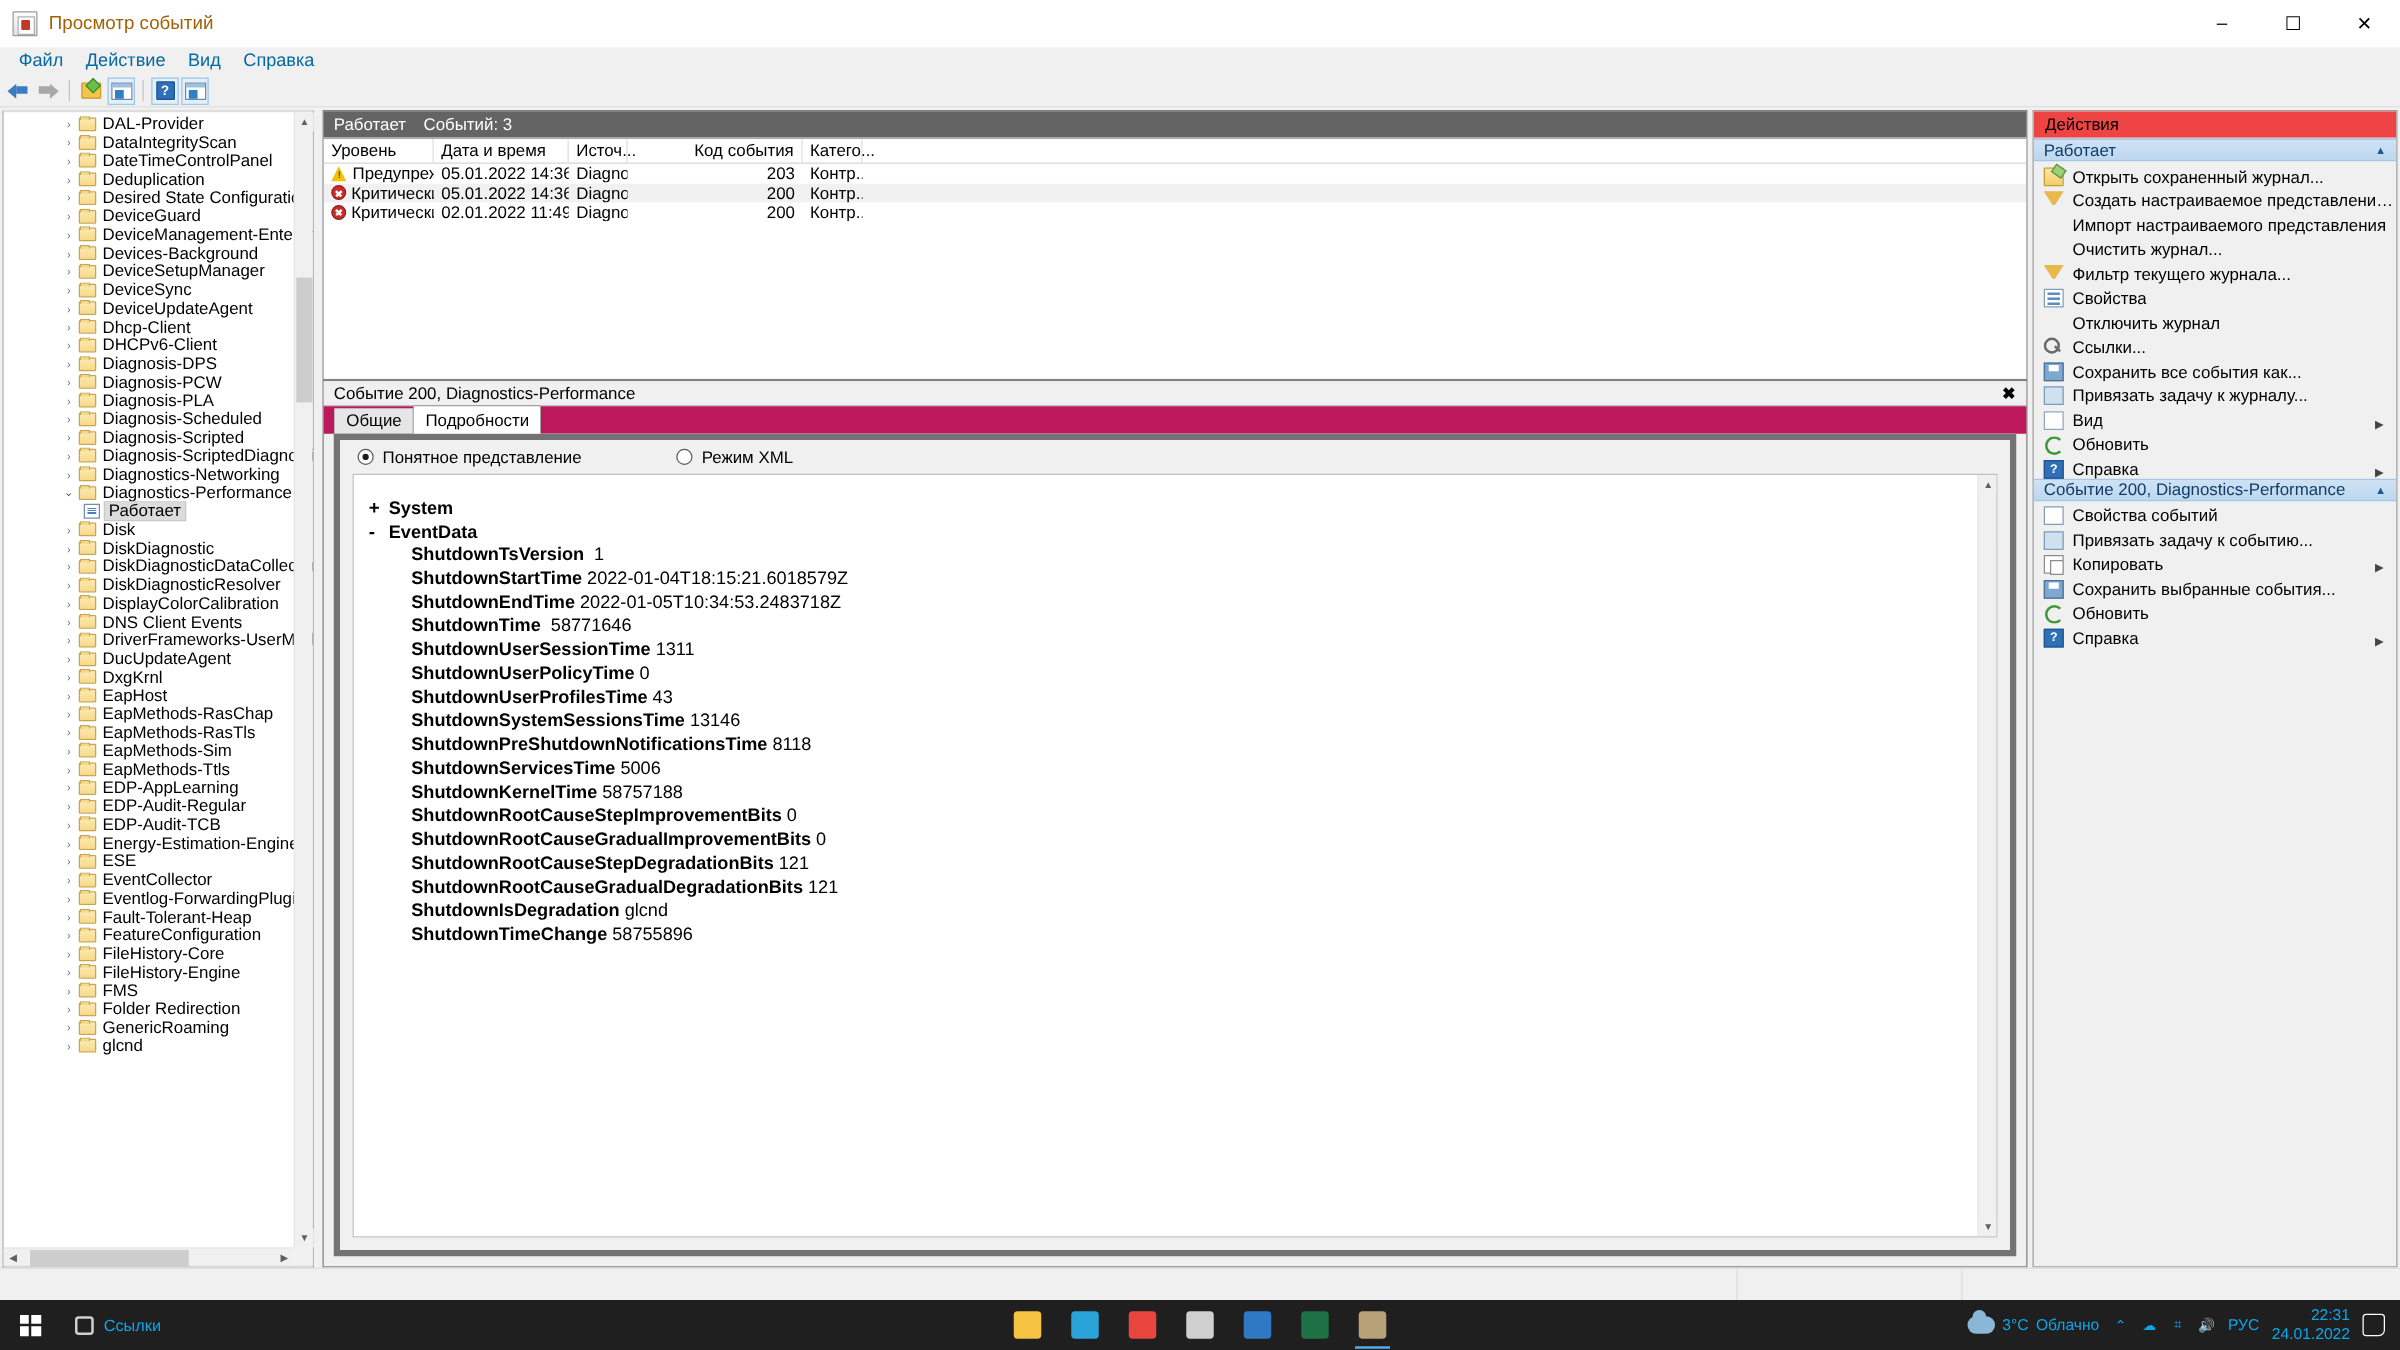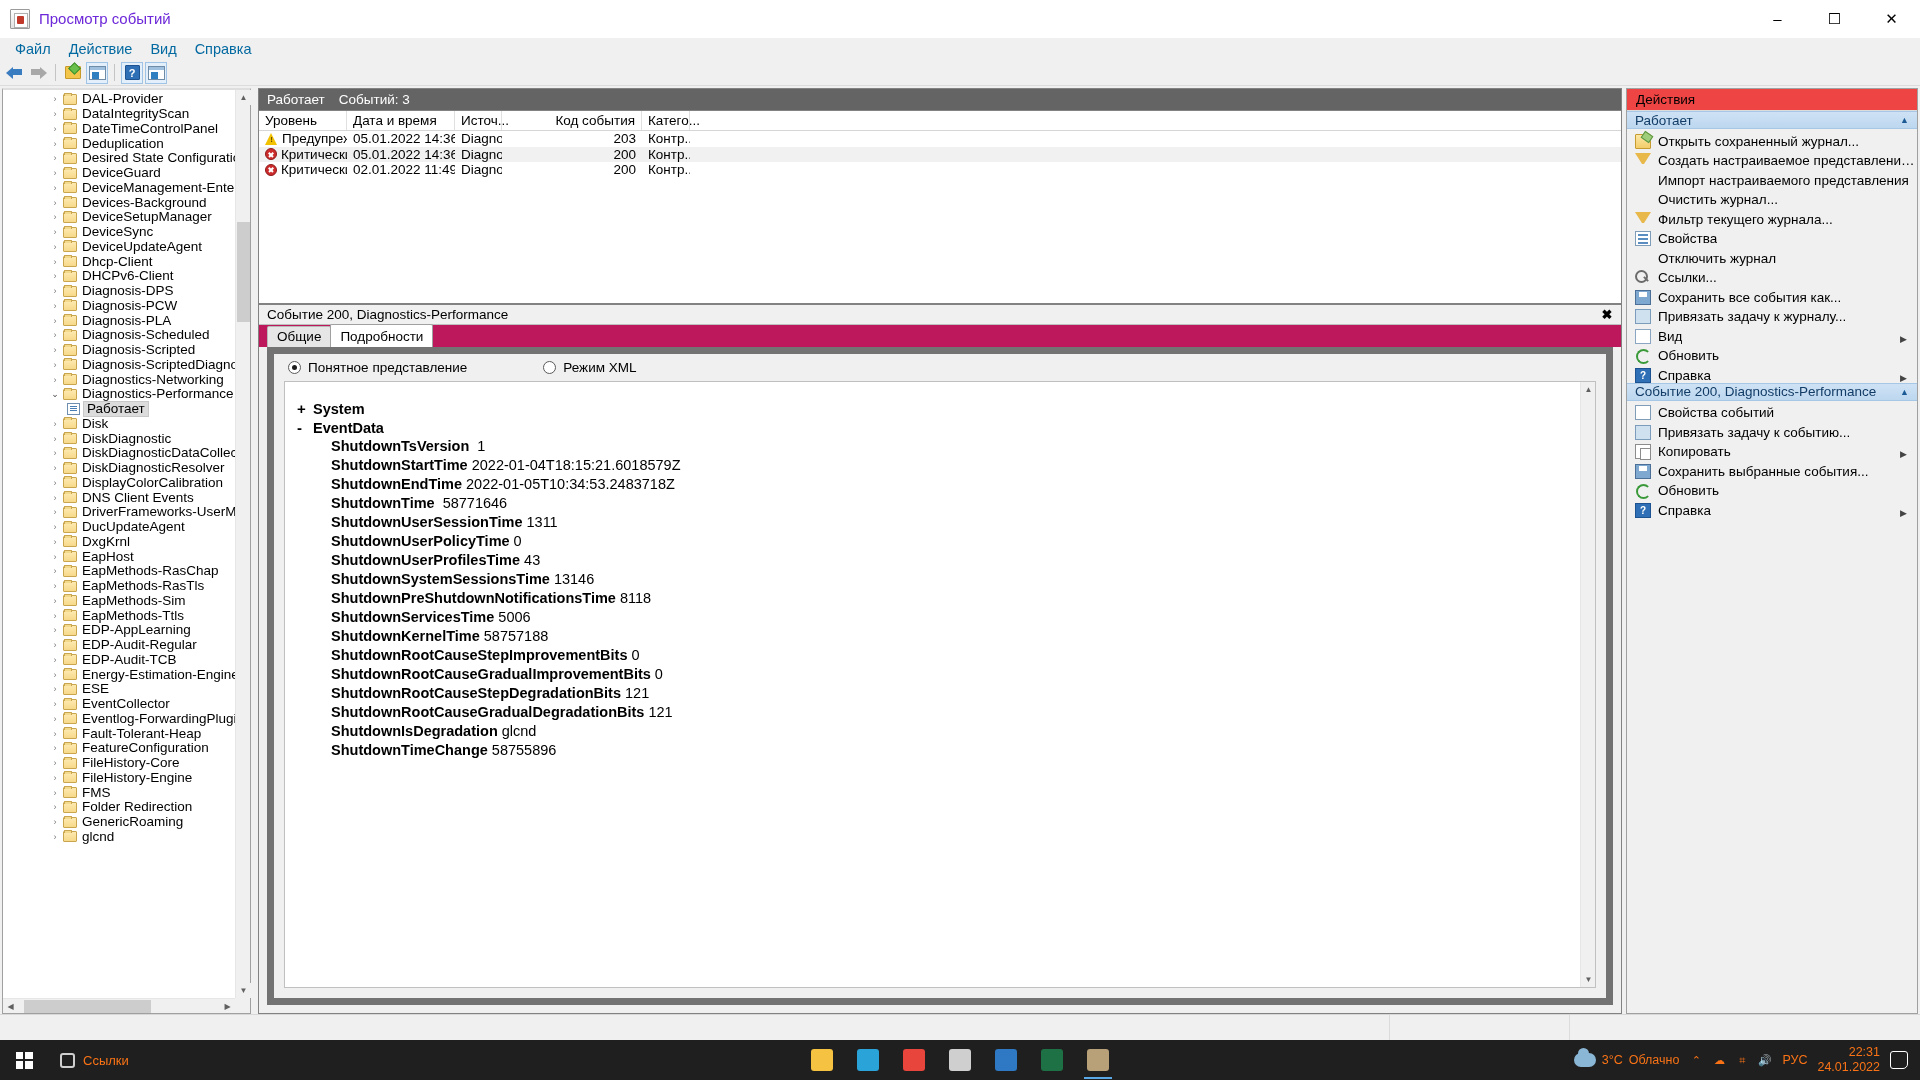--- a/index.html
+++ b/index.html
@@ -33,21 +33,21 @@
   }
   .title-icon::before {
     content: ""; position: absolute; left: 3px; top: 3px;
     width: 12px; height: 13px; background: #fff;
     border: 1px solid #b0b0b0;
   }
   .title-icon::after {
     content: ""; position: absolute; left: 6px; top: 6px;
     width: 7px; height: 8px; background: #c0392b; border-radius: 1px;
   }
-  .title-text { font-size: 15px; color: #6d28d9; }
+  .title-text { font-size: 15px; color: #a16207; }
   .win-controls { margin-left: auto; display: flex; height: 38px; }
   .win-btn {
     width: 57px; height: 38px; display: flex; align-items: center; justify-content: center;
     color: #000; font-size: 15px;
   }
 
   
   .menubar {
     height: 22px; min-height: 22px; display: flex; align-items: center;
     padding-left: 6px; background: #f0f0f0;
@@ -273,21 +273,21 @@
   .tab {
     padding: 2px 9px 3px 9px; font-size: 13.5px;
     border: 1px solid #b8b8b8; border-bottom: none; background: #e6e6e6;
     border-radius: 2px 2px 0 0; margin-right: -1px; color: #000;
   }
   .tab.active {
     background: #fff; padding-top: 4px; padding-bottom: 3px;
     position: relative; z-index: 2; border-color: #a0a0a0;
   }
   .tabbody {
-    flex: 1; border: 7px solid #737373; background: #f0f0f0;
+    flex: 1; border: 5px solid #737373; background: #f0f0f0;
     margin: 0 8px 8px 8px; display: flex; flex-direction: column; min-height: 0;
     position: relative; z-index: 1;
   }
   .radio-row {
     height: 27px; display: flex; align-items: center; padding-left: 14px; gap: 0;
     font-size: 13.5px;
   }
   .radio { display:flex; align-items:center; margin-right: 76px; }
   .radio .dot {
     width: 13px; height: 13px; border-radius: 50%;
@@ -367,21 +367,21 @@
   .ai-copy::after { content:""; position:absolute; left:4px; top:3px; width:9px; height:10px; background:#fff; border:1px solid #8c8c8c; }
 
   
   .statusbar {
     height: 26px; min-height: 26px; background: #f0f0f0;
     border-top: 1px solid #d8d8d8; display: flex; align-items: center;
   }
   .status-cell { height: 26px; border-right: 1px solid #dcdcdc; }
   .taskbar {
     height: 40px; min-height: 40px; background: #1f1f1f;
-    display: flex; align-items: center; color: #f97316; font-size: 13px;
+    display: flex; align-items: center; color: #0ea5e9; font-size: 13px;
     position: relative;
   }
   .tb-start {
     width: 48px; height: 40px; display: flex; align-items: center; justify-content: center;
   }
   .win-logo { width: 17px; height: 17px; display:grid; grid-template-columns: 1fr 1fr; grid-gap:2px; }
   .win-logo i { background: #fff; display:block; }
   .tb-link { margin-left: 12px; display:flex; align-items:center; gap:8px; }
   .tb-link .li {
     width: 15px; height: 15px; border: 2px solid #cfcfcf; border-radius: 3px;

